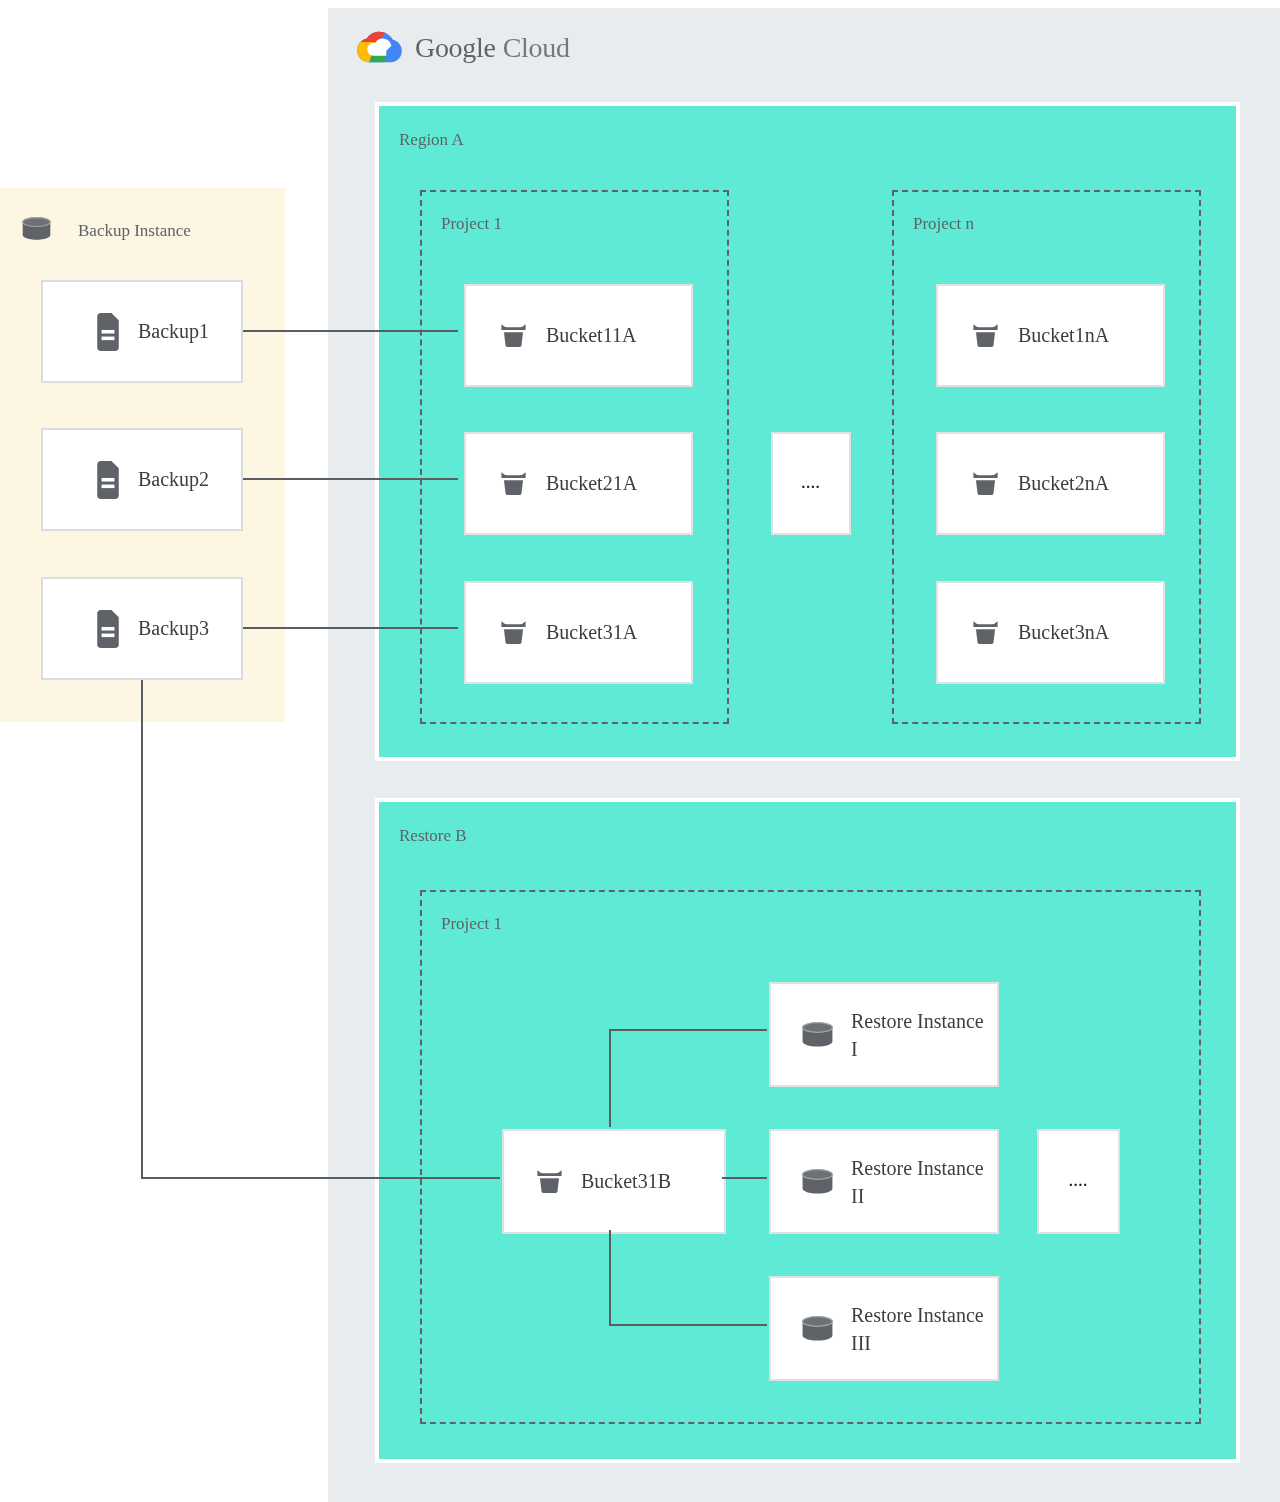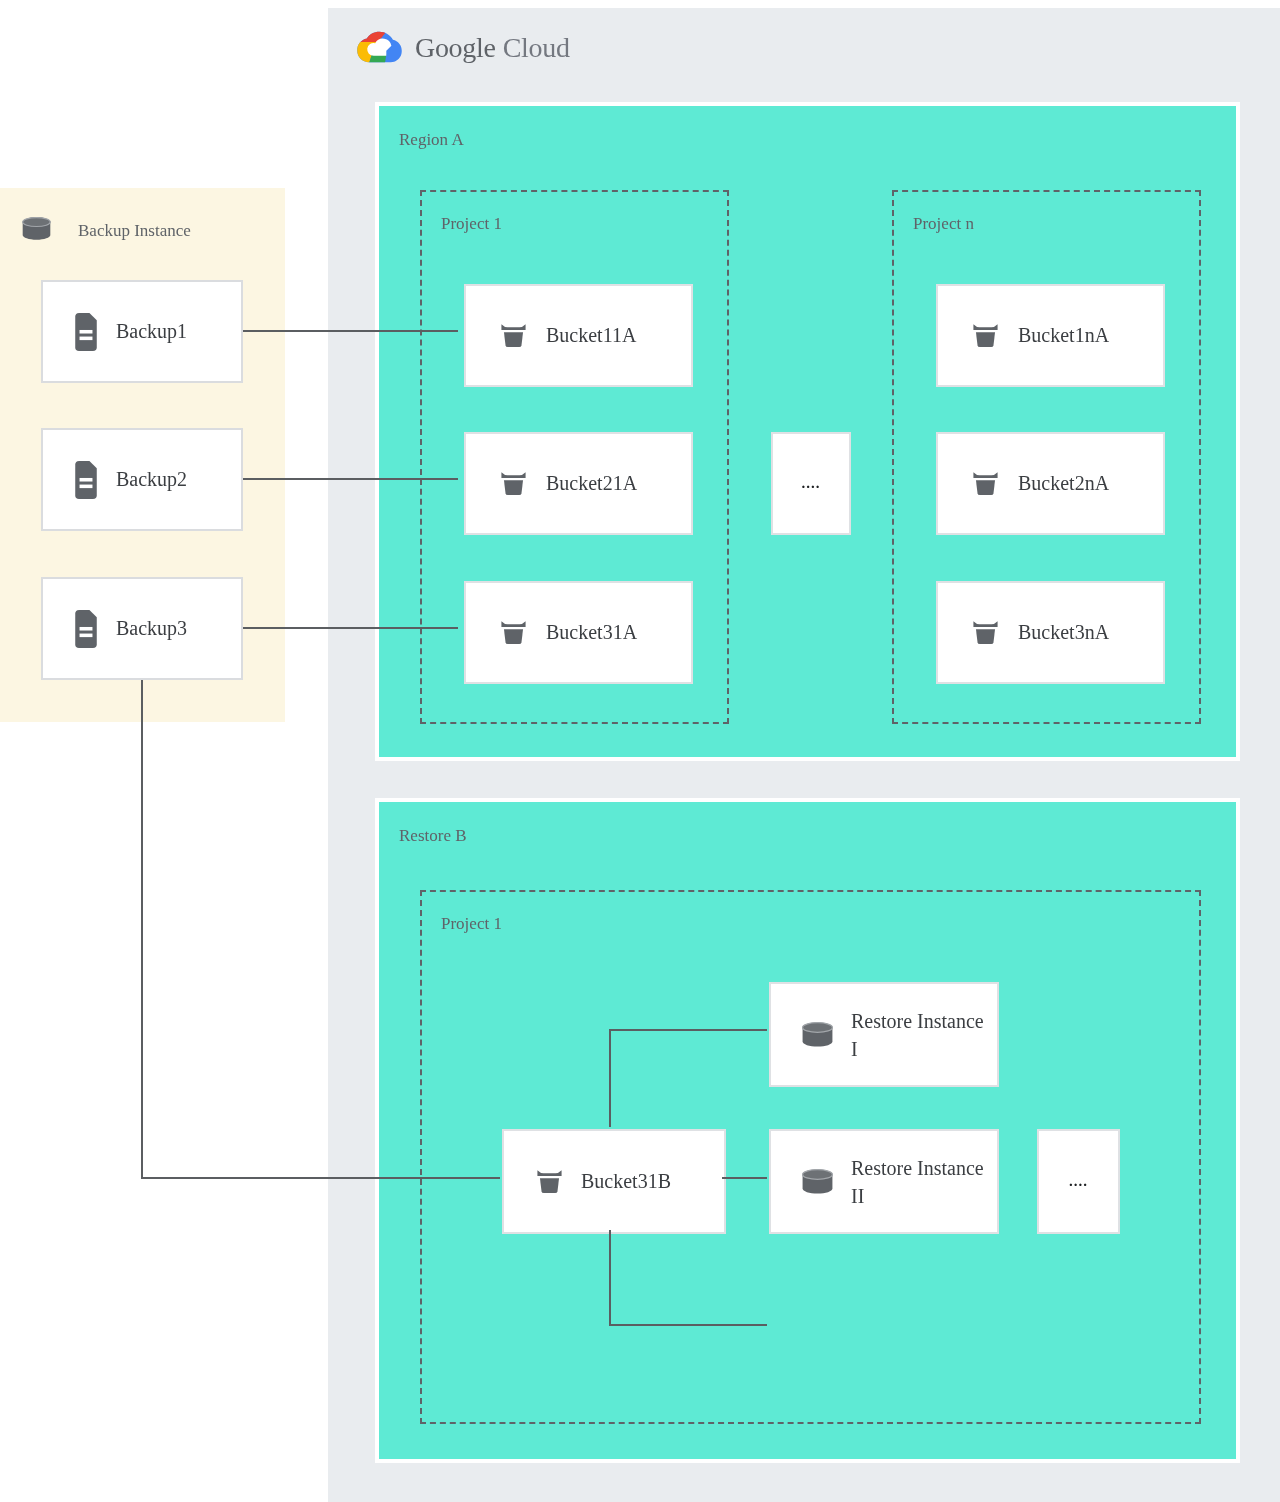--- a/index.html
+++ b/index.html
@@ -50,21 +50,21 @@
   .bucket31b{left:123px;top:327px;width:224px;height:105px;padding-left:31px;gap:17px;}
   .restore{width:230px;height:105px;padding-left:29px;gap:16px;}
   .restore-1{left:390px;top:180px;}
   .restore-2{left:390px;top:327px;}
   .restore-3{left:390px;top:474px;}
 
   
   .backup-panel{position:absolute;left:0;top:188px;width:285px;height:534px;background:#fcf6e2;}
   .bp-header{position:absolute;left:20px;top:28px;display:flex;align-items:center;gap:25px;
              font-size:17px;color:#5f6368;}
-  .backup-node{width:202px;height:103px;padding-left:28px;gap:15px;border-color:#dadcdf;}
+  .backup-node{width:202px;height:103px;padding-left:50px;gap:15px;border-color:#dadcdf;}
   .bk-1{left:41px;top:92px;} .bk-2{left:41px;top:240px;} .bk-3{left:41px;top:389px;}
 
   
   .conn{position:absolute;background:#5b5e61;}
   .conn.h{height:2px;} .conn.v{width:2px;}
 </style>
 </head>
 <body>
 
 <svg width="0" height="0" style="position:absolute">
@@ -196,20 +196,28 @@
         <span class="label wrap">Restore Instance I</span>
       </div>
       <div class="node restore restore-2">
         <span class="icon">
             <svg width="35" height="27" viewBox="0 0 24 19" fill="#5f6368">
               <use href="#db-icon-shape"></use>
             </svg>
           </span>
         <span class="label wrap">Restore Instance II</span>
       </div>
+      <div class="node restore restore-3">
+        <span class="icon">
+            <svg width="35" height="27" viewBox="0 0 24 19" fill="#5f6368">
+              <use href="#db-icon-shape"></use>
+            </svg>
+          </span>
+        <span class="label wrap">Restore Instance III</span>
+      </div>
 
       <div class="dots-box dots-b">
         <span>....</span>
       </div>
     </div>
   </div>
 
   <div class="backup-panel">
     <div class="bp-header">
       <span class="icon"><svg width="33" height="25" viewBox="0 0 24 19" fill="#5f6368">

